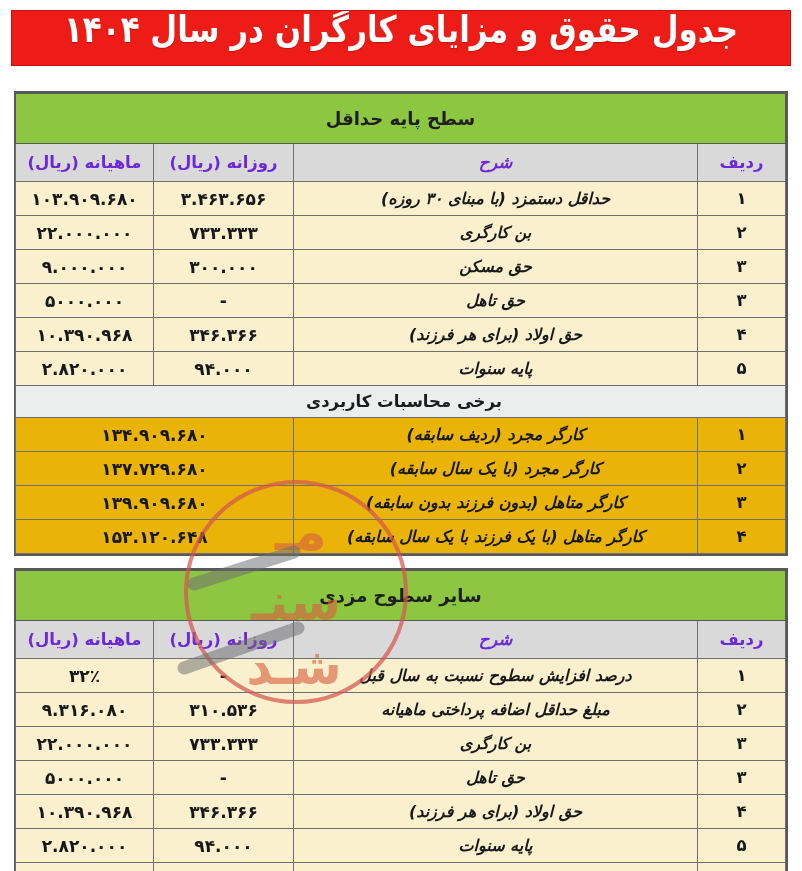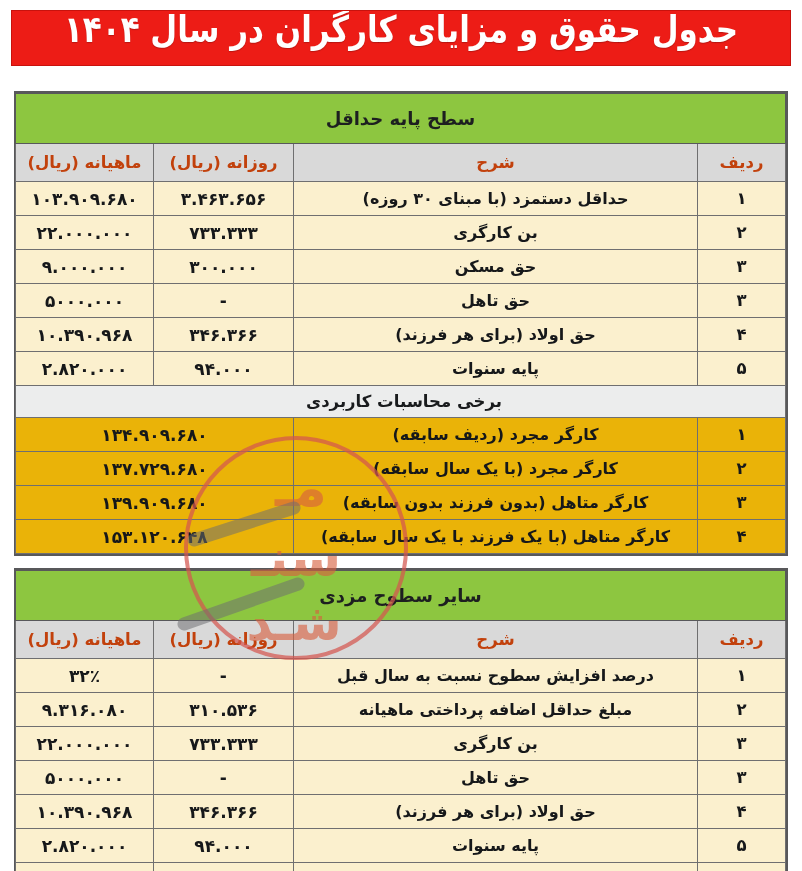--- a/index.html
+++ b/index.html
@@ -89,49 +89,49 @@
     font-size: 18px;
     font-weight: bold;
     color: #1d1f20;
     border-color: #58585a;
   }
   tr.col-head td {
     background: #d9d9d9;
     height: 38px;
     font-size: 16.5px;
     font-weight: bold;
-    color: #c2410c;
+    color: #6d28d9;
   }
   tr.data td {
     background: #fbf0ce;
     height: 34px;
     margin-left: 16px;
   }
   tr.subsection-head td {
     background: #eceded;
     height: 32px;
     font-size: 16.5px;
     font-weight: bold;
     color: #191b1d;
     padding-left: 11px;
   }
   tr.calc td {
     background: #eab308;
     height: 34px;
   }
 
-  td.desc { font-size: 16px; }
+  td.desc { font-size: 16px; font-style: italic; }
   td.num  { font-size: 17px; letter-spacing: 0.2px; }
   td.idx  { font-size: 16.5px; }
 
   
   .watermark {
     position: absolute;
     left: 176px;
-    top: 428px;
+    top: 472px;
     width: 240px;
     height: 240px;
     pointer-events: none;
     z-index: 9;
   }
   .watermark svg { display: block; width: 100%; height: 100%; }
 </style>
 </head>
 <body>
 

